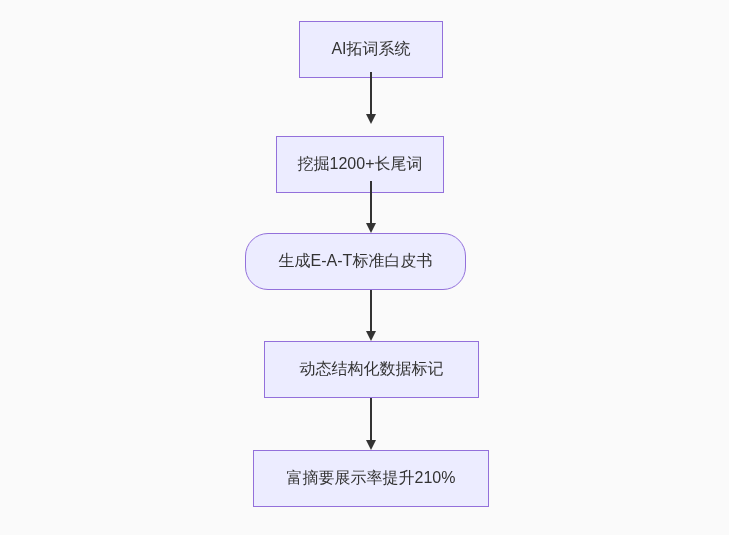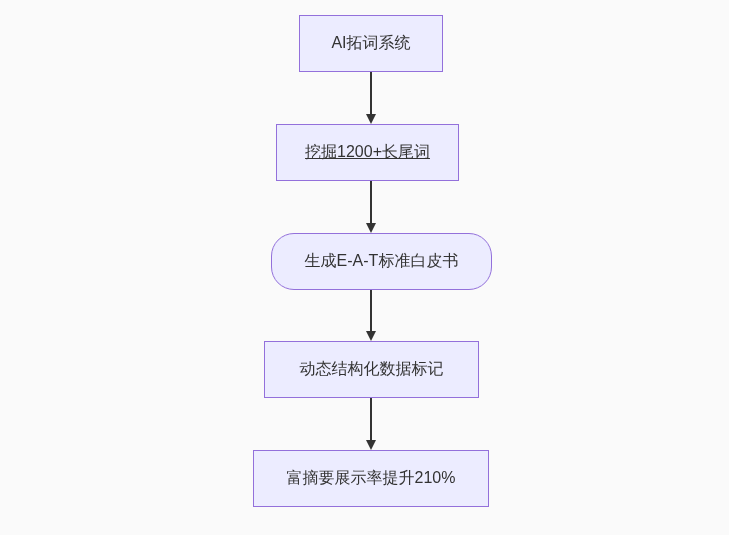--- a/index.html
+++ b/index.html
@@ -56,23 +56,23 @@
     position: absolute;
     left: 1px;
     bottom: 0;
     width: 0;
     height: 0;
     border-left: 5px solid transparent;
     border-right: 5px solid transparent;
     border-top: 10px solid var(--arrow-color);
   }
   
-  #node-0 { left: 299px; top: 15px;  width: 144px; }
-  #node-1 { left: 276px; top: 124px; width: 183px; text-decoration: underline; }
-  #node-2 { left: 271px; top: 233px; width: 221px; border-radius: 23px; }
+  #node-0 { left: 299px; top: 21px;  width: 144px; }
+  #node-1 { left: 276px; top: 136px; width: 168px; }
+  #node-2 { left: 245px; top: 233px; width: 221px; border-radius: 23px; }
   #node-3 { left: 264px; top: 341px; width: 215px; font-family: Liberation Serif, serif; }
   #node-4 { left: 253px; top: 450px; width: 236px; }
   
   #arrow-0 { left: 371px; top: 72px;  height: 52px; }
   #arrow-1 { left: 371px; top: 181px; height: 52px; }
   #arrow-2 { left: 371px; top: 290px; height: 51px; }
   #arrow-3 { left: 371px; top: 398px; height: 52px; }
 </style>
 </head>
 <body>

